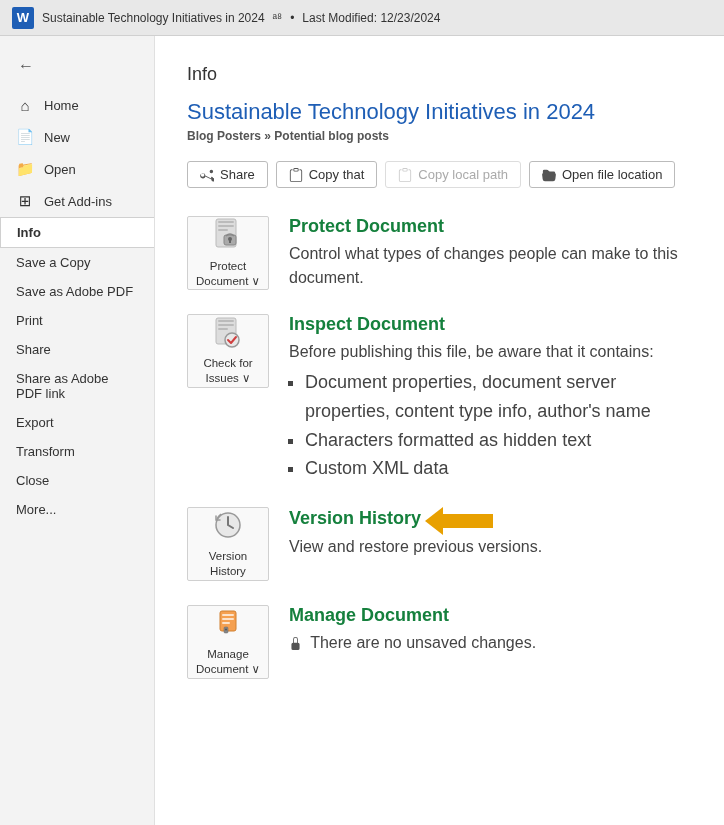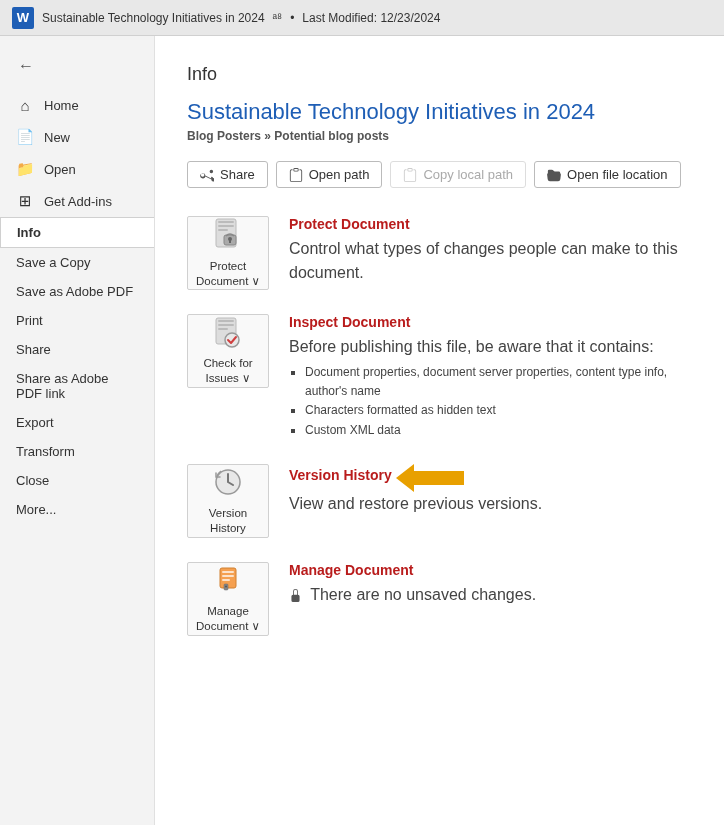--- a/index.html
+++ b/index.html
@@ -156,37 +156,37 @@
       cursor: pointer;
       border-radius: 2px;
     }
     .section-icon-label {
       font-size: 11.5px;
       color: #333;
       text-align: center;
       line-height: 1.3;
     }
     .section-text h3 {
-      font-size: 14px;
+      font-size: 18px;
       font-weight: 600;
-      color: #b91c1c;
+      color: #15803d;
       margin-bottom: 5px;
     }
     .section-text p {
       font-size: 16px;
       color: #444;
       line-height: 1.5;
       max-width: 430px;
     }
     .section-text ul {
       margin-left: 16px;
       margin-top: 4px;
     }
     .section-text ul li {
-      font-size: 12px;
+      font-size: 18px;
       color: #444;
       line-height: 1.6;
       list-style-type: square;
     }
 
     
     .version-history-row {
       display: flex;
       align-items: center;
       gap: 4px;
@@ -287,21 +287,21 @@
         <svg width="14" height="14" viewBox="0 0 16 16">
           <path d="M13 10a2 2 0 0 1 1.946 1.5H15a2 2 0 1 1-2 2 2 2 0 0 1 .054-.5L6.108 9.634A3 3 0 1 1 6 8c0 .17-.015.336-.044.498l6.9 3.37A2 2 0 0 1 13 10zM3 6a2 2 0 1 0 0 4 2 2 0 0 0 0-4zm10-4a2 2 0 1 0 0 4 2 2 0 0 0 0-4z" fill="#555"></path>
         </svg>
         <span>Share</span>
       </button>
       <button class="action-btn">
         <svg width="14" height="14" viewBox="0 0 16 16">
           <path d="M4 1.5H3a2 2 0 0 0-2 2V14a2 2 0 0 0 2 2h10a2 2 0 0 0 2-2V3.5a2 2 0 0 0-2-2h-1v1h1a1 1 0 0 1 1 1V14a1 1 0 0 1-1 1H3a1 1 0 0 1-1-1V3.5a1 1 0 0 1 1-1h1v-1z" fill="#555"></path>
           <path d="M9.5 1a.5.5 0 0 1 .5.5v1a.5.5 0 0 1-.5.5h-3a.5.5 0 0 1-.5-.5v-1a.5.5 0 0 1 .5-.5h3zm-3-1A1.5 1.5 0 0 0 5 1.5v1A1.5 1.5 0 0 0 6.5 4h3A1.5 1.5 0 0 0 11 2.5v-1A1.5 1.5 0 0 0 9.5 0h-3z" fill="#555"></path>
         </svg>
-        <span>Open path</span>
+        <span>Copy that</span>
       </button>
       <button class="action-btn disabled">
         <svg width="14" height="14" viewBox="0 0 16 16">
           <path d="M4 1.5H3a2 2 0 0 0-2 2V14a2 2 0 0 0 2 2h10a2 2 0 0 0 2-2V3.5a2 2 0 0 0-2-2h-1v1h1a1 1 0 0 1 1 1V14a1 1 0 0 1-1 1H3a1 1 0 0 1-1-1V3.5a1 1 0 0 1 1-1h1v-1z" fill="#ccc"></path>
           <path d="M9.5 1a.5.5 0 0 1 .5.5v1a.5.5 0 0 1-.5.5h-3a.5.5 0 0 1-.5-.5v-1a.5.5 0 0 1 .5-.5h3zm-3-1A1.5 1.5 0 0 0 5 1.5v1A1.5 1.5 0 0 0 6.5 4h3A1.5 1.5 0 0 0 11 2.5v-1A1.5 1.5 0 0 0 9.5 0h-3z" fill="#ccc"></path>
         </svg>
         <span>Copy local path</span>
       </button>
       <button class="action-btn">
         <svg width="14" height="14" viewBox="0 0 16 16">

